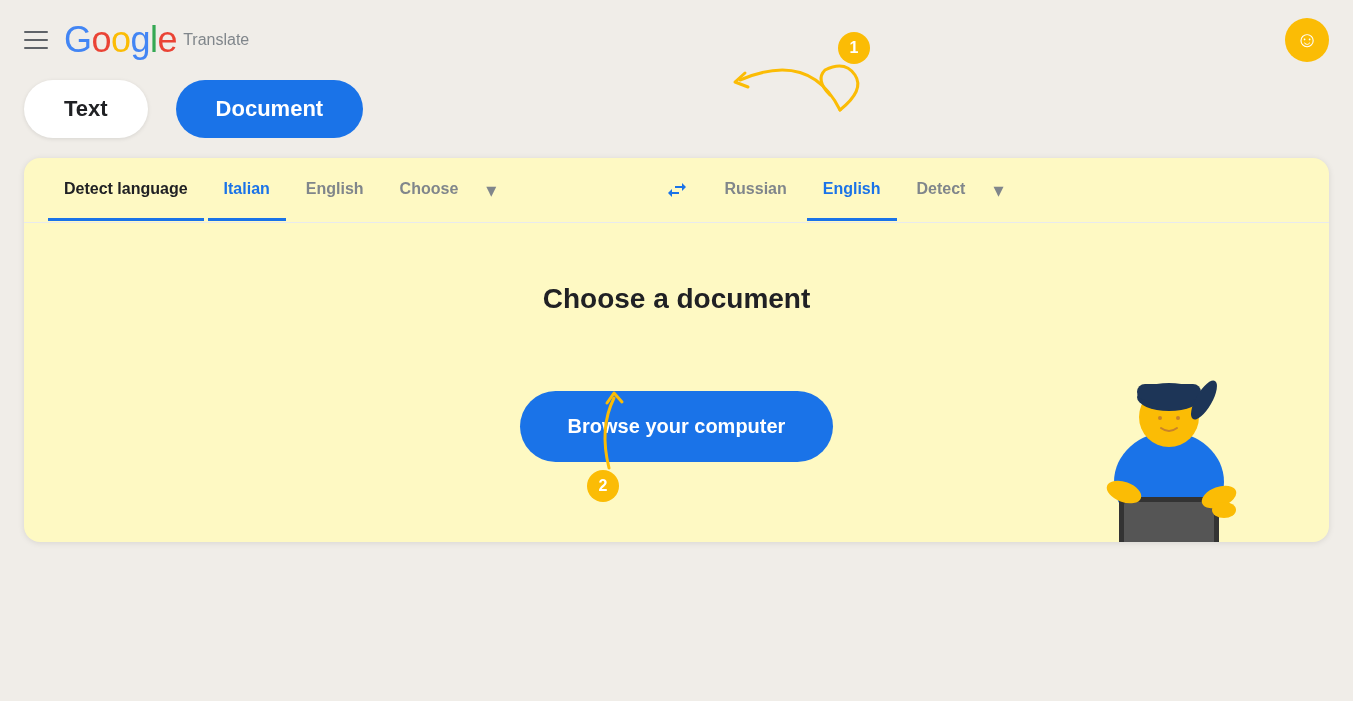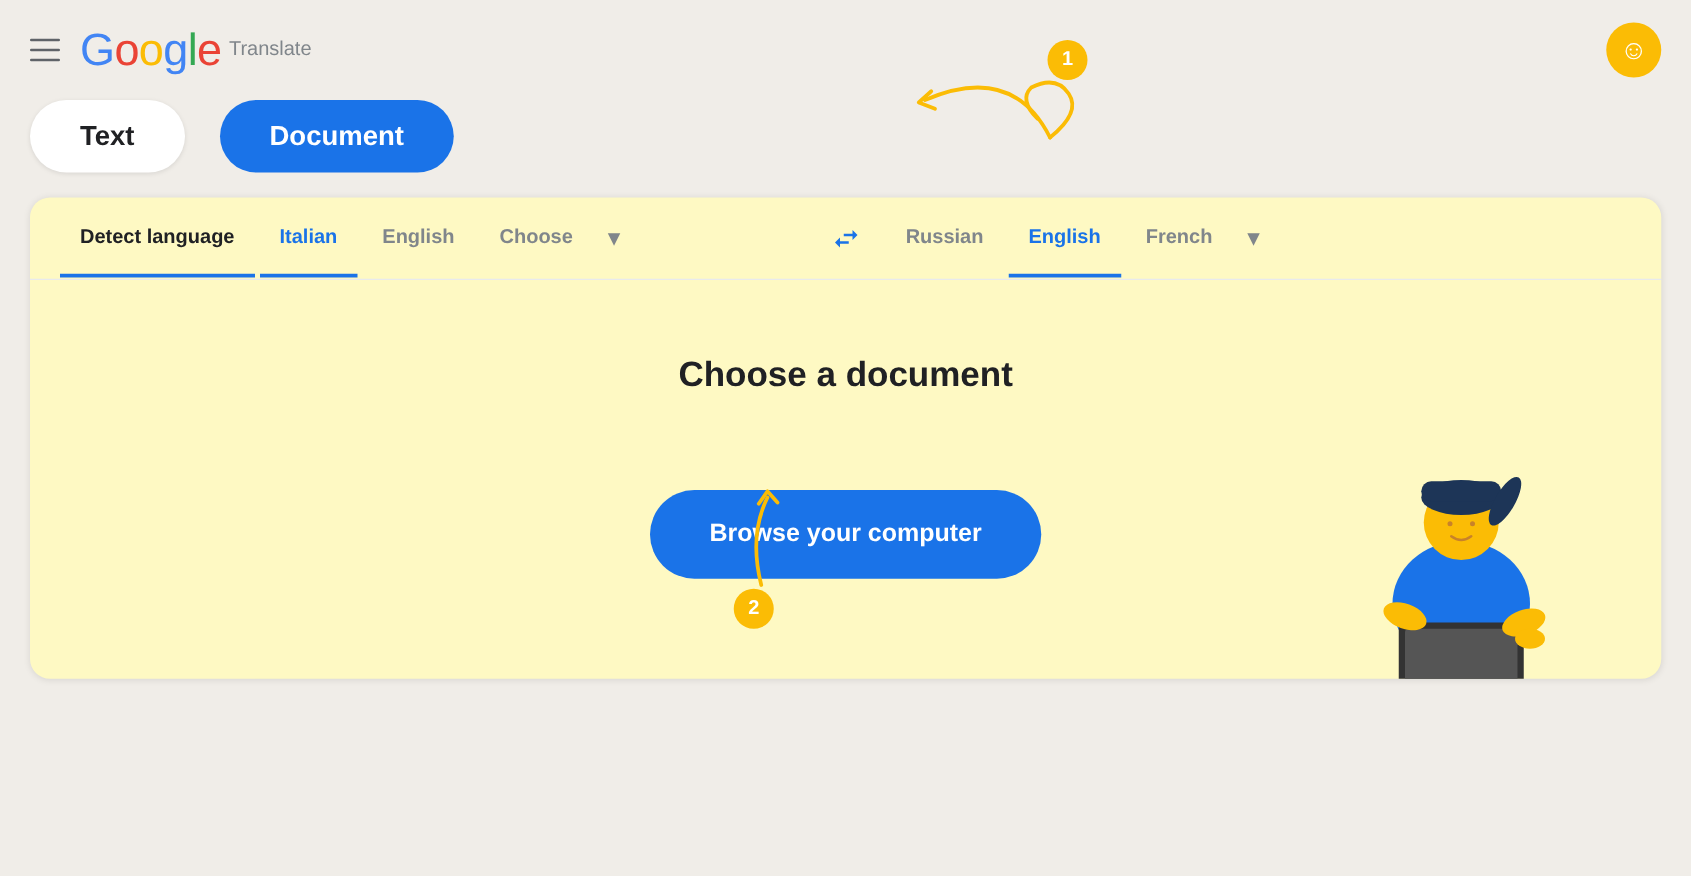--- a/index.html
+++ b/index.html
@@ -305,21 +305,21 @@
 
     <button class="swap-btn">
       <svg width="24" height="24" viewBox="0 0 24 24" fill="none">
         <path d="M6.99 11L3 15l3.99 4v-3H14v-2H6.99v-3zM21 9l-3.99-4v3H10v2h7.01v3L21 9z" fill="#1a73e8"></path>
       </svg>
     </button>
 
     <div class="lang-target">
       <button class="lang-btn">Russian</button>
       <button class="lang-btn active-target">English</button>
-      <button class="lang-btn">French</button>
+      <button class="lang-btn">Detect</button>
       <button class="more-btn">▾</button>
     </div>
   </div>
 
   <div class="doc-content">
     <h2 class="choose-title">Choose a document</h2>
     <button class="browse-btn">Browse your computer</button>
 
     <div class="annotation-2">
       <svg width="100" height="120" viewBox="0 0 100 120" style="overflow:visible;">

